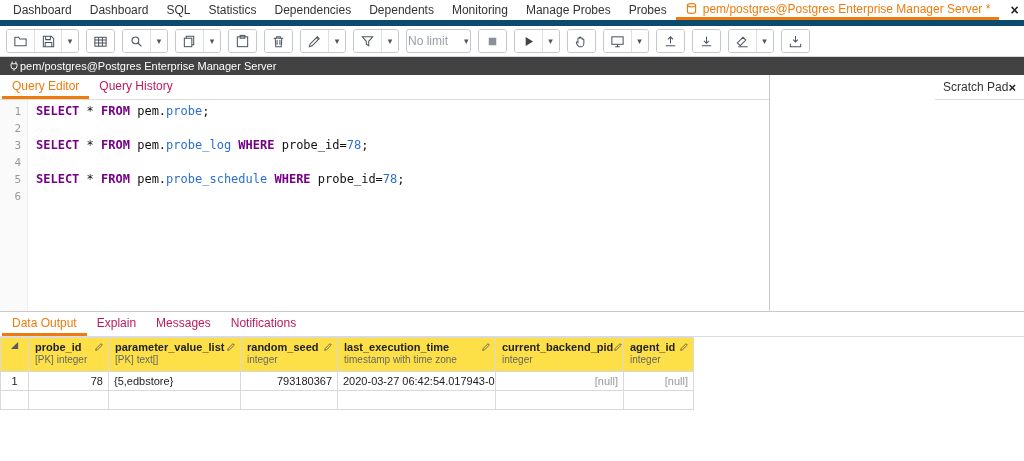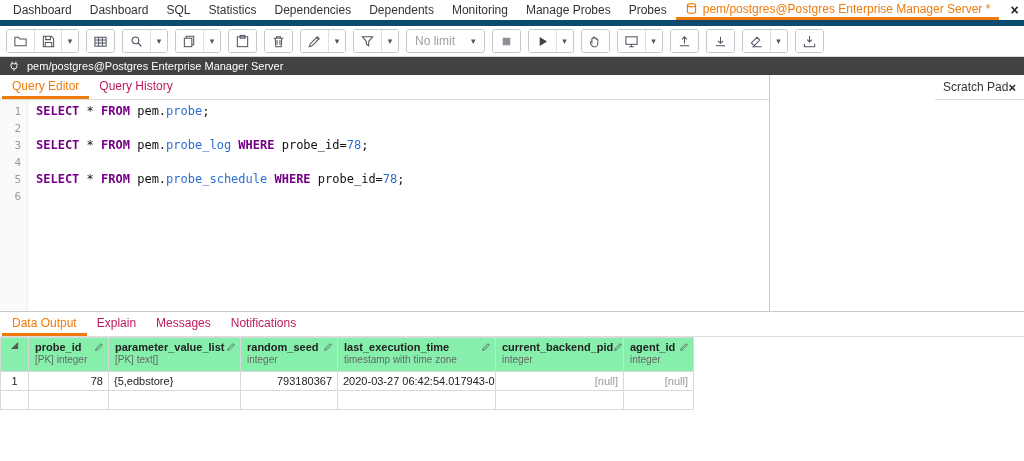--- a/index.html
+++ b/index.html
@@ -18,24 +18,24 @@
   .toolbar { height: 31px; display: flex; align-items: center; gap: 7px; padding: 0 6px;
              border-bottom: 1px solid #d6dade; background: #fff; flex: none; }
   .btn-group { display: flex; align-items: stretch; height: 24px; border: 1px solid #c3c8cd; border-radius: 3px; background: #fff; overflow: hidden; flex: none; }
   .tbtn { display: flex; align-items: center; justify-content: center; min-width: 27px; padding: 0 4px;
           background: #fff; border: none; border-left: 1px solid #dde1e5; cursor: pointer; }
   .tbtn:first-child { border-left: none; }
   .tbtn.caret { min-width: 17px; }
   .caret-glyph { font-size: 9px; color: #555; line-height: 1; }
   .ic { width: 15px; height: 15px; display: block; }
   .limit-select { display: flex; align-items: center; height: 24px; border: 1px solid #c3c8cd; border-radius: 3px;
-                  padding: 0 8px; color: #9aa0a6; gap: 16px; cursor: pointer; background: #fff; flex: none; }
+                  padding: 0 1px; color: #9aa0a6; gap: 16px; cursor: pointer; background: #fff; flex: none; }
 
   
-  .connbar { height: 18px; background: #424242; color: #fff; display: flex; align-items: center; gap: 7px;
+  .connbar { height: 18px; background: #424242; color: #fff; display: flex; align-items: center; 
              padding: 0 8px; font-size: 11px; flex: none; }
 
   
   .main { display: flex; height: 236px; flex: none; }
   .editor-pane { width: 770px; display: flex; flex-direction: column; border-right: 1px solid #c9c9c9; }
   .tabbar { height: 25px; display: flex; align-items: stretch; border-bottom: 1px solid #dcdcdc; padding-left: 2px; flex: none; }
   .tab { display: flex; align-items: center; padding: 0 10px; color: #be185d; cursor: pointer; border-bottom: 3px solid transparent; }
   .tab.active { color: #ef7b0c; border-bottom-color: #ef7b0c; }
   .editor { flex: 1; display: flex; font: 12px/17px "DejaVu Sans Mono", monospace; overflow: hidden; background: #fff; }
   .gutter { width: 28px; background: #fafafa; border-right: 1px solid #eee; text-align: right;
@@ -52,21 +52,21 @@
   .scratch-head { justify-content: space-between; align-items: center; padding: 0 8px; display: flex; height: 25px; border-bottom: 1px solid #dcdcdc; flex: none; }
   .scratch-title { color: #333; }
   .sp-close { font-weight: bold; font-size: 13px; color: #222; cursor: pointer; }
   .scratch-area { flex: 1; border: none; resize: none; outline: none; font: 12px "Liberation Sans", sans-serif; }
 
   
   .output { flex: 1; display: flex; flex-direction: column; border-top: 1px solid #c9c9c9; overflow: hidden; }
   .grid-wrap { flex: 1; overflow: hidden; }
   table.grid { border-collapse: collapse; table-layout: fixed; width: 1024px; font-size: 11px; }
   .grid th, .grid td { border: 1px solid #d9d9d9; overflow: hidden; white-space: nowrap; }
-  .grid thead th { background: #86efac; height: 34px; vertical-align: top; font-weight: normal; cursor: pointer; }
+  .grid thead th { background: #fde047; height: 34px; vertical-align: top; font-weight: normal; cursor: pointer; }
   .ch { display: flex; justify-content: space-between; align-items: flex-start; padding: 3px 4px 3px 6px; }
   .cn { font-weight: bold; font-size: 11px; color: #222; display: block; text-align: left; }
   .ct { font-size: 10px; color: #666; display: block; text-align: left; margin-top: 1px; }
   .pen { width: 10px; height: 10px; flex: none; margin-top: 1px; }
   .rn { width: 28px; background: #f3f4f6; text-align: center; color: #333; cursor: pointer; }
   th.rn { vertical-align: bottom; padding: 2px; }
   .tri { width: 9px; height: 9px; display: inline-block; }
   .grid td { height: 19px; padding: 1px 5px; background: #fff; color: #222; }
   .grid td.ar { text-align: right; }
   .grid td.nul { color: #999; }

